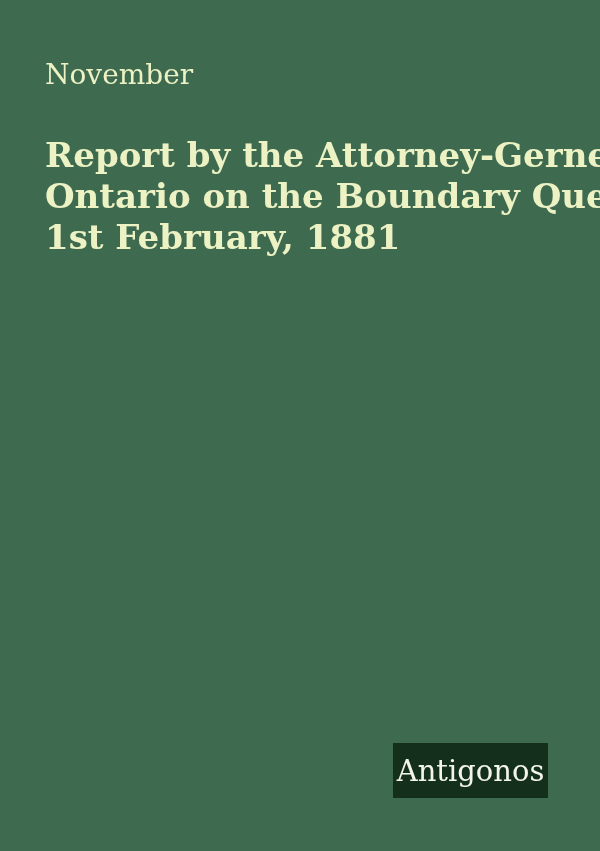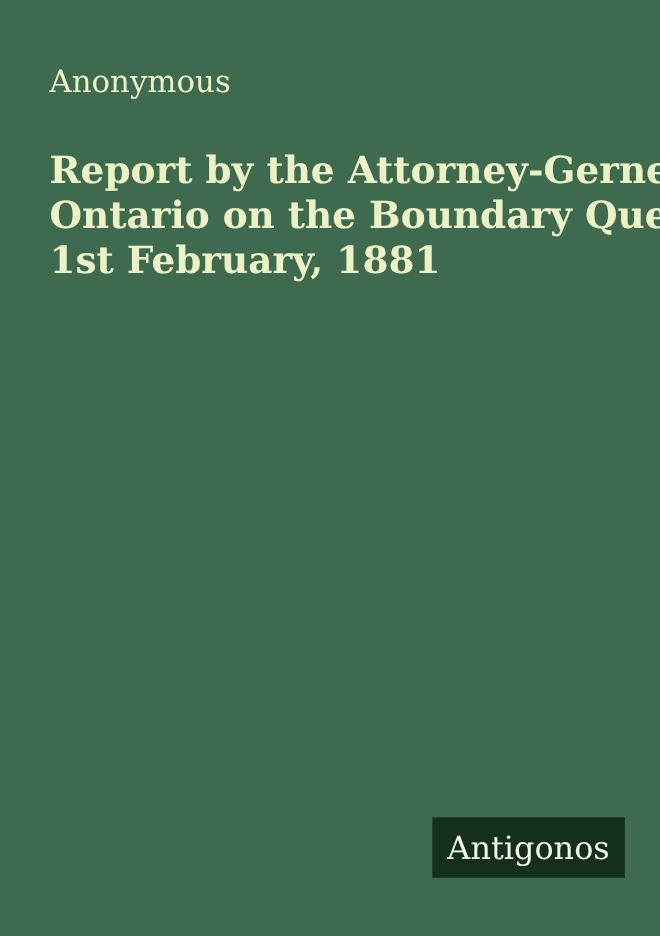--- a/index.html
+++ b/index.html
@@ -37,39 +37,39 @@
     line-height: 41px;
     color: var(--color-text, #edf2c4);
   }
   .title .title-line {
     white-space: nowrap;
   }
   .publisher-box {
     position: absolute;
     left: 393px;
     top: 743px;
-    width: 175px;
+    width: 155px;
     height: 55px;
     background: var(--color-publisher_box, #14301c);
     display: flex;
     align-items: center;
     justify-content: center;
   }
   .publisher-label {
     font-size: 29px;
     font-weight: 400;
     color: var(--color-publisher_text, #f3f5ea);
     white-space: nowrap;
   }
 </style>
 </head>
 <body>
 
 <div class="cover">
-  <div class="author">Anonymous</div>
+  <div class="author">November</div>
 
   <div class="title">
     <div class="title-line">Report by the Attorney-Gerneral of</div>
     <div class="title-line">Ontario on the Boundary Question.</div>
     <div class="title-line">1st February, 1881</div>
   </div>
 
   <div class="publisher-box">
     <span class="publisher-label">Antigonos</span>
   </div>

